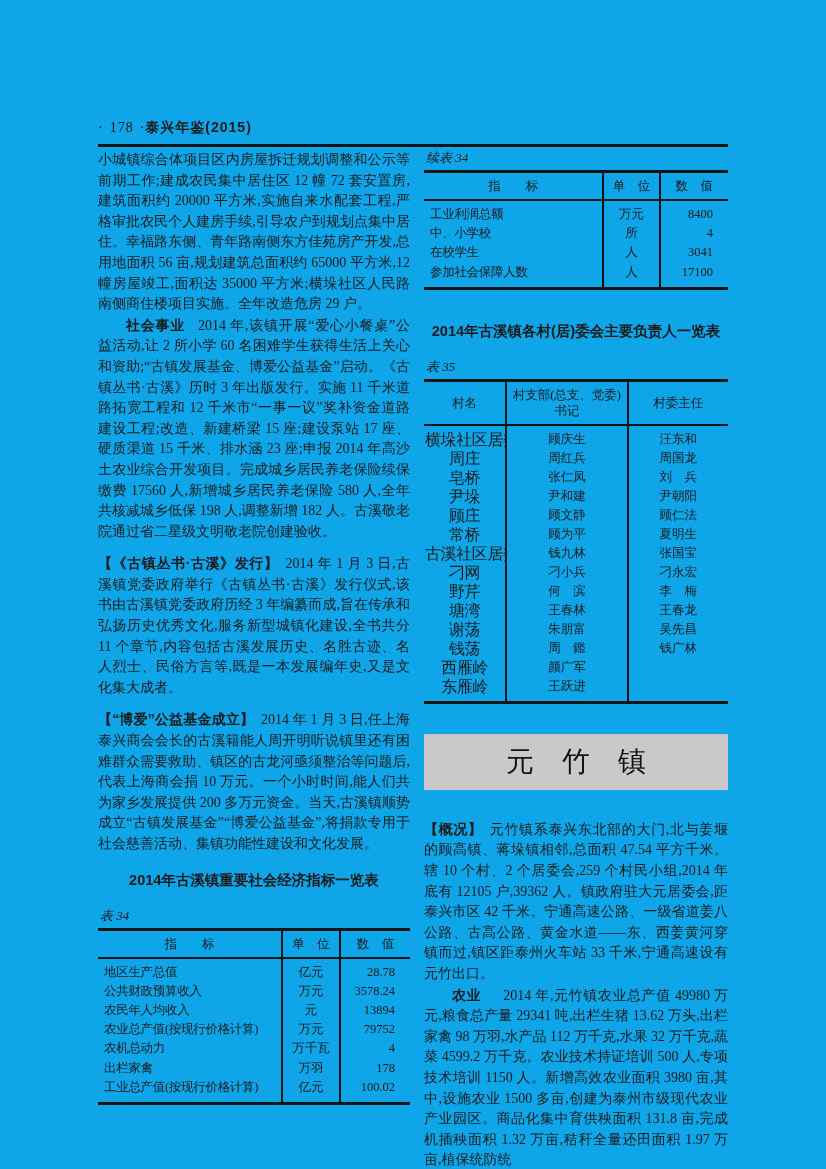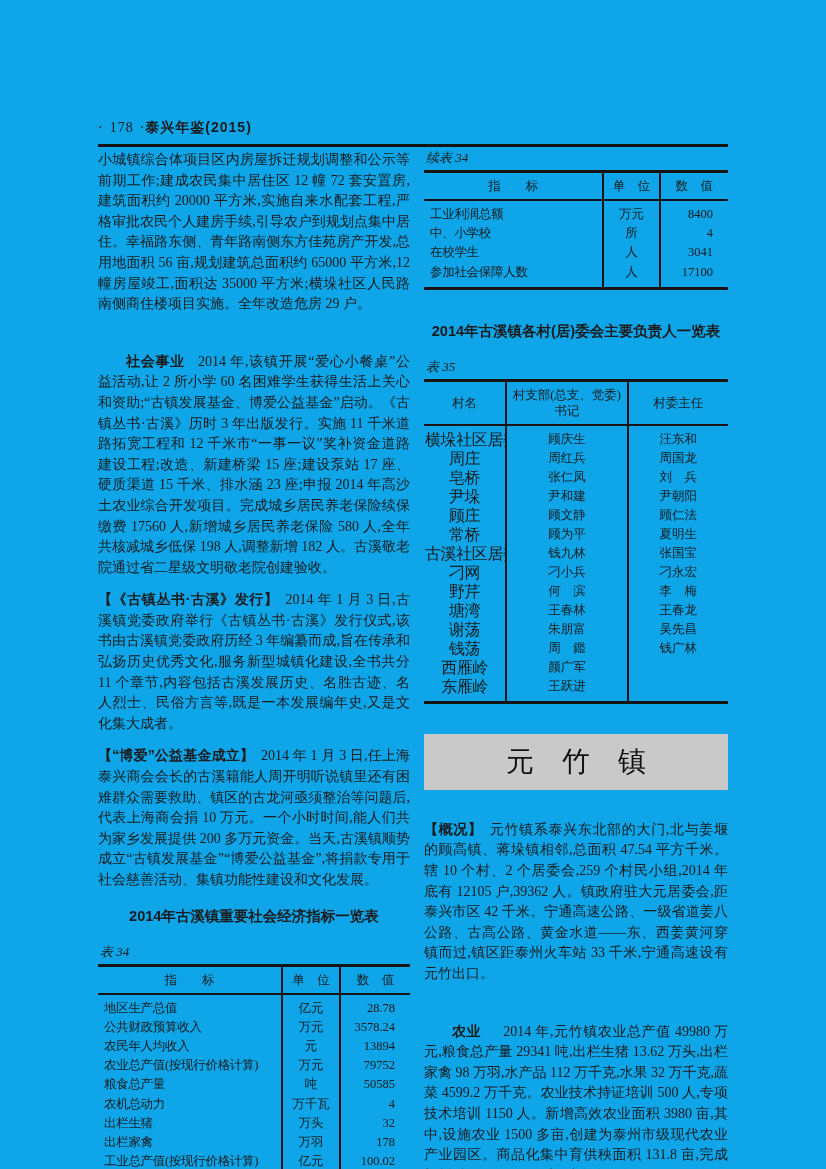--- a/index.html
+++ b/index.html
@@ -23,21 +23,21 @@
   }
   
   .col { position:absolute; top:150px; }
   .col-left  { left:98px;  width:312px; }
   .col-right { left:424px; width:304px; }
   
   .para {
     margin:0; font-size:14px; line-height:20.6px;
     text-align:justify; text-justify:inter-ideograph;
   }
-  .para.indent { text-indent:2em;margin-top:36px; }
+  .para.indent { text-indent:2em; }
   .para.gap-top { margin-top:11px; }
   .lead {
     font-family:"Liberation Sans", sans-serif; font-weight:bold;
     margin-right:13px;
   }
   .lead.wide { margin-right:22px; }
   .sect-title {
     font-family:"Liberation Sans", sans-serif; font-weight:bold;
     margin-right:7px;
   }
@@ -148,33 +148,23 @@
             <td>农民年人均收入</td>
             <td>元</td>
             <td>13894</td>
           </tr>
           <tr>
             <td>农业总产值(按现行价格计算)</td>
             <td>万元</td>
             <td>79752</td>
           </tr>
           <tr>
-            <td>粮食总产量</td>
-            <td>吨</td>
-            <td>50585</td>
-          </tr>
-          <tr>
             <td>农机总动力</td>
             <td>万千瓦</td>
             <td>4</td>
-          </tr>
-          <tr>
-            <td>出栏生猪</td>
-            <td>万头</td>
-            <td>32</td>
           </tr>
           <tr>
             <td>出栏家禽</td>
             <td>万羽</td>
             <td>178</td>
           </tr>
           <tr>
             <td>工业总产值(按现行价格计算)</td>
             <td>亿元</td>
             <td>100.02</td>

